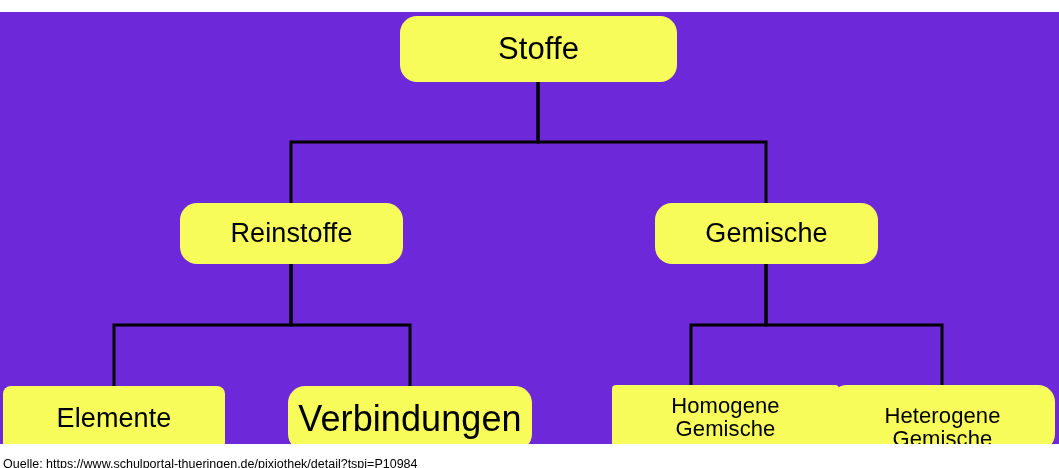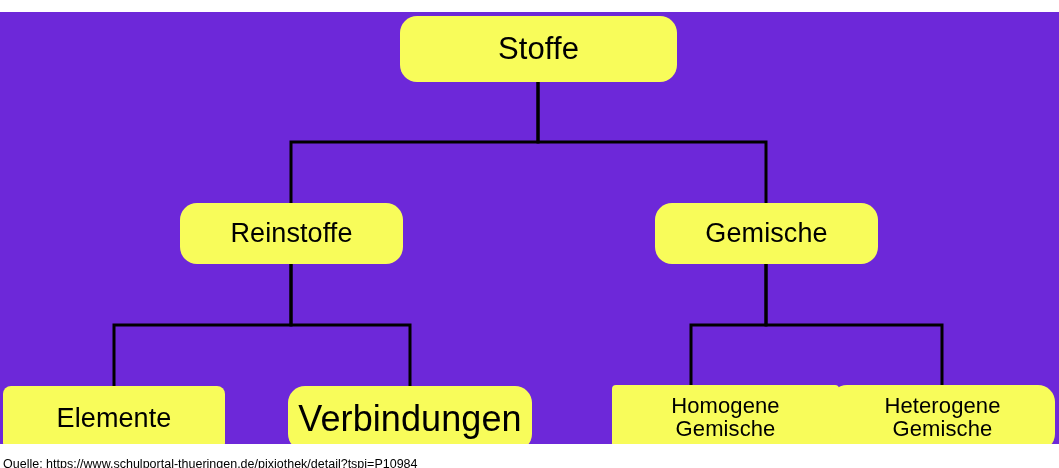--- a/index.html
+++ b/index.html
@@ -111,20 +111,21 @@
     font-size: 22px;
     margin-left: 34px;
   }
   #node-heterogene {
     left: 830px;
     top: 373px;
     width: 225px;
     height: 66px;
     border-radius: 17px;
     font-size: 22px;
+    align-items: flex-end;
   }
 
   
   #source-bar {
     position: absolute;
     left: 0;
     top: 444px;
     width: 1059px;
     height: 40px;
     background: #ffffff;

